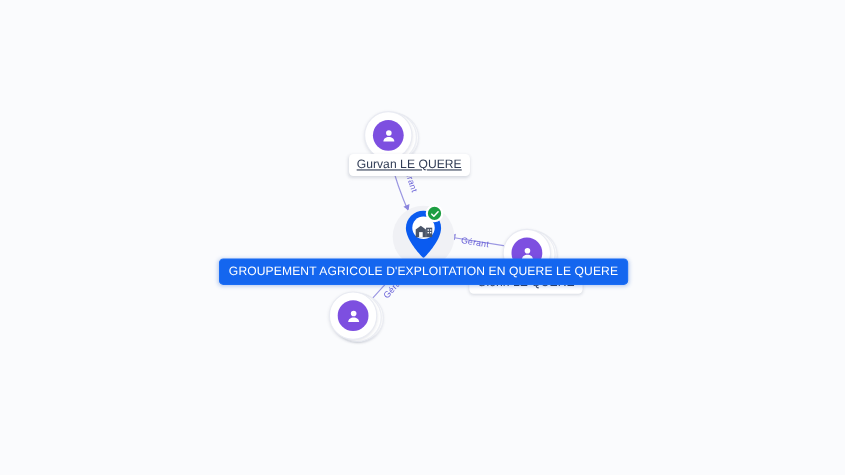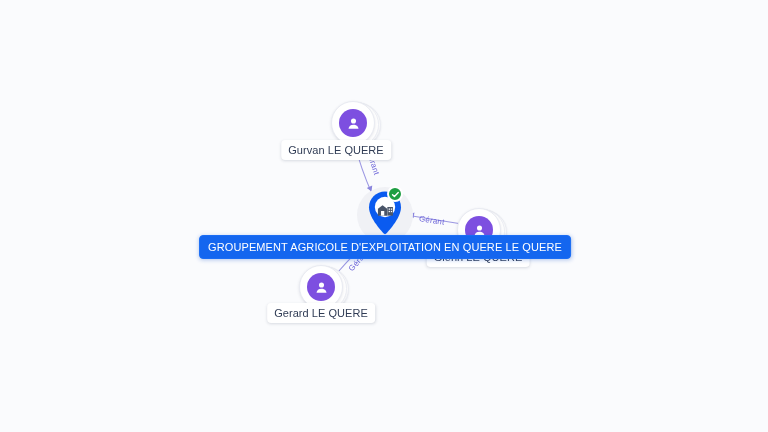--- a/index.html
+++ b/index.html
@@ -215,21 +215,21 @@
       <div class="person-ring">
         <div class="person-avatar">
           <svg viewBox="0 0 24 24" width="17" height="17" aria-hidden="true">
             <circle cx="12" cy="8.4" r="3.6" fill="#ffffff"></circle>
             <path d="M5 19.4c0-3.6 3.2-5.8 7-5.8s7 2.2 7 5.8z" fill="#ffffff"></path>
           </svg>
         </div>
       </div>
     </div>
   </div>
-  <div class="node-label z-label" style="left:336px; top:140px;">Gurvan LE QUERE</div>
+  <div class="node-label z-label" style="left:372px; top:140px;text-decoration:underline;">Gurvan LE QUERE</div>
 
   <div class="node z-person" style="left:480px; top:231px;">
     <div class="person-stack">
       <div class="person-card-back2"></div>
       <div class="person-card-back1"></div>
       <div class="person-ring">
         <div class="person-avatar">
           <svg viewBox="0 0 24 24" width="17" height="17" aria-hidden="true">
             <circle cx="12" cy="8.4" r="3.6" fill="#ffffff"></circle>
             <path d="M5 19.4c0-3.6 3.2-5.8 7-5.8s7 2.2 7 5.8z" fill="#ffffff"></path>
@@ -247,21 +247,20 @@
       <div class="person-ring">
         <div class="person-avatar">
           <svg viewBox="0 0 24 24" width="17" height="17" aria-hidden="true">
             <circle cx="12" cy="8.4" r="3.6" fill="#ffffff"></circle>
             <path d="M5 19.4c0-3.6 3.2-5.8 7-5.8s7 2.2 7 5.8z" fill="#ffffff"></path>
           </svg>
         </div>
       </div>
     </div>
   </div>
-  <div class="node-label z-label" style="left:321px; top:303px;">Gerard LE QUERE</div>
 
   <div class="node z-company" style="left:385px; top:215px;">
     <div class="company-halo"></div>
     <div class="pin">
       <svg viewBox="0 0 40 52" width="40" height="52" aria-hidden="true">
         <path d="M20 2.5c-8.8 0-16 7.05-16 15.75 0 11.2 14.1 25.6 15.1 26.6a1.3 1.3 0 0 0 1.8 0c1-1 15.1-15.4 15.1-26.6C36 9.55 28.8 2.5 20 2.5z" fill="#0a5bf0"></path>
         <circle cx="20" cy="18" r="10.2" fill="#ffffff"></circle>
       </svg>
       <div class="pin-glyph">
         <svg viewBox="0 0 22 20" width="17" height="16" aria-hidden="true">

